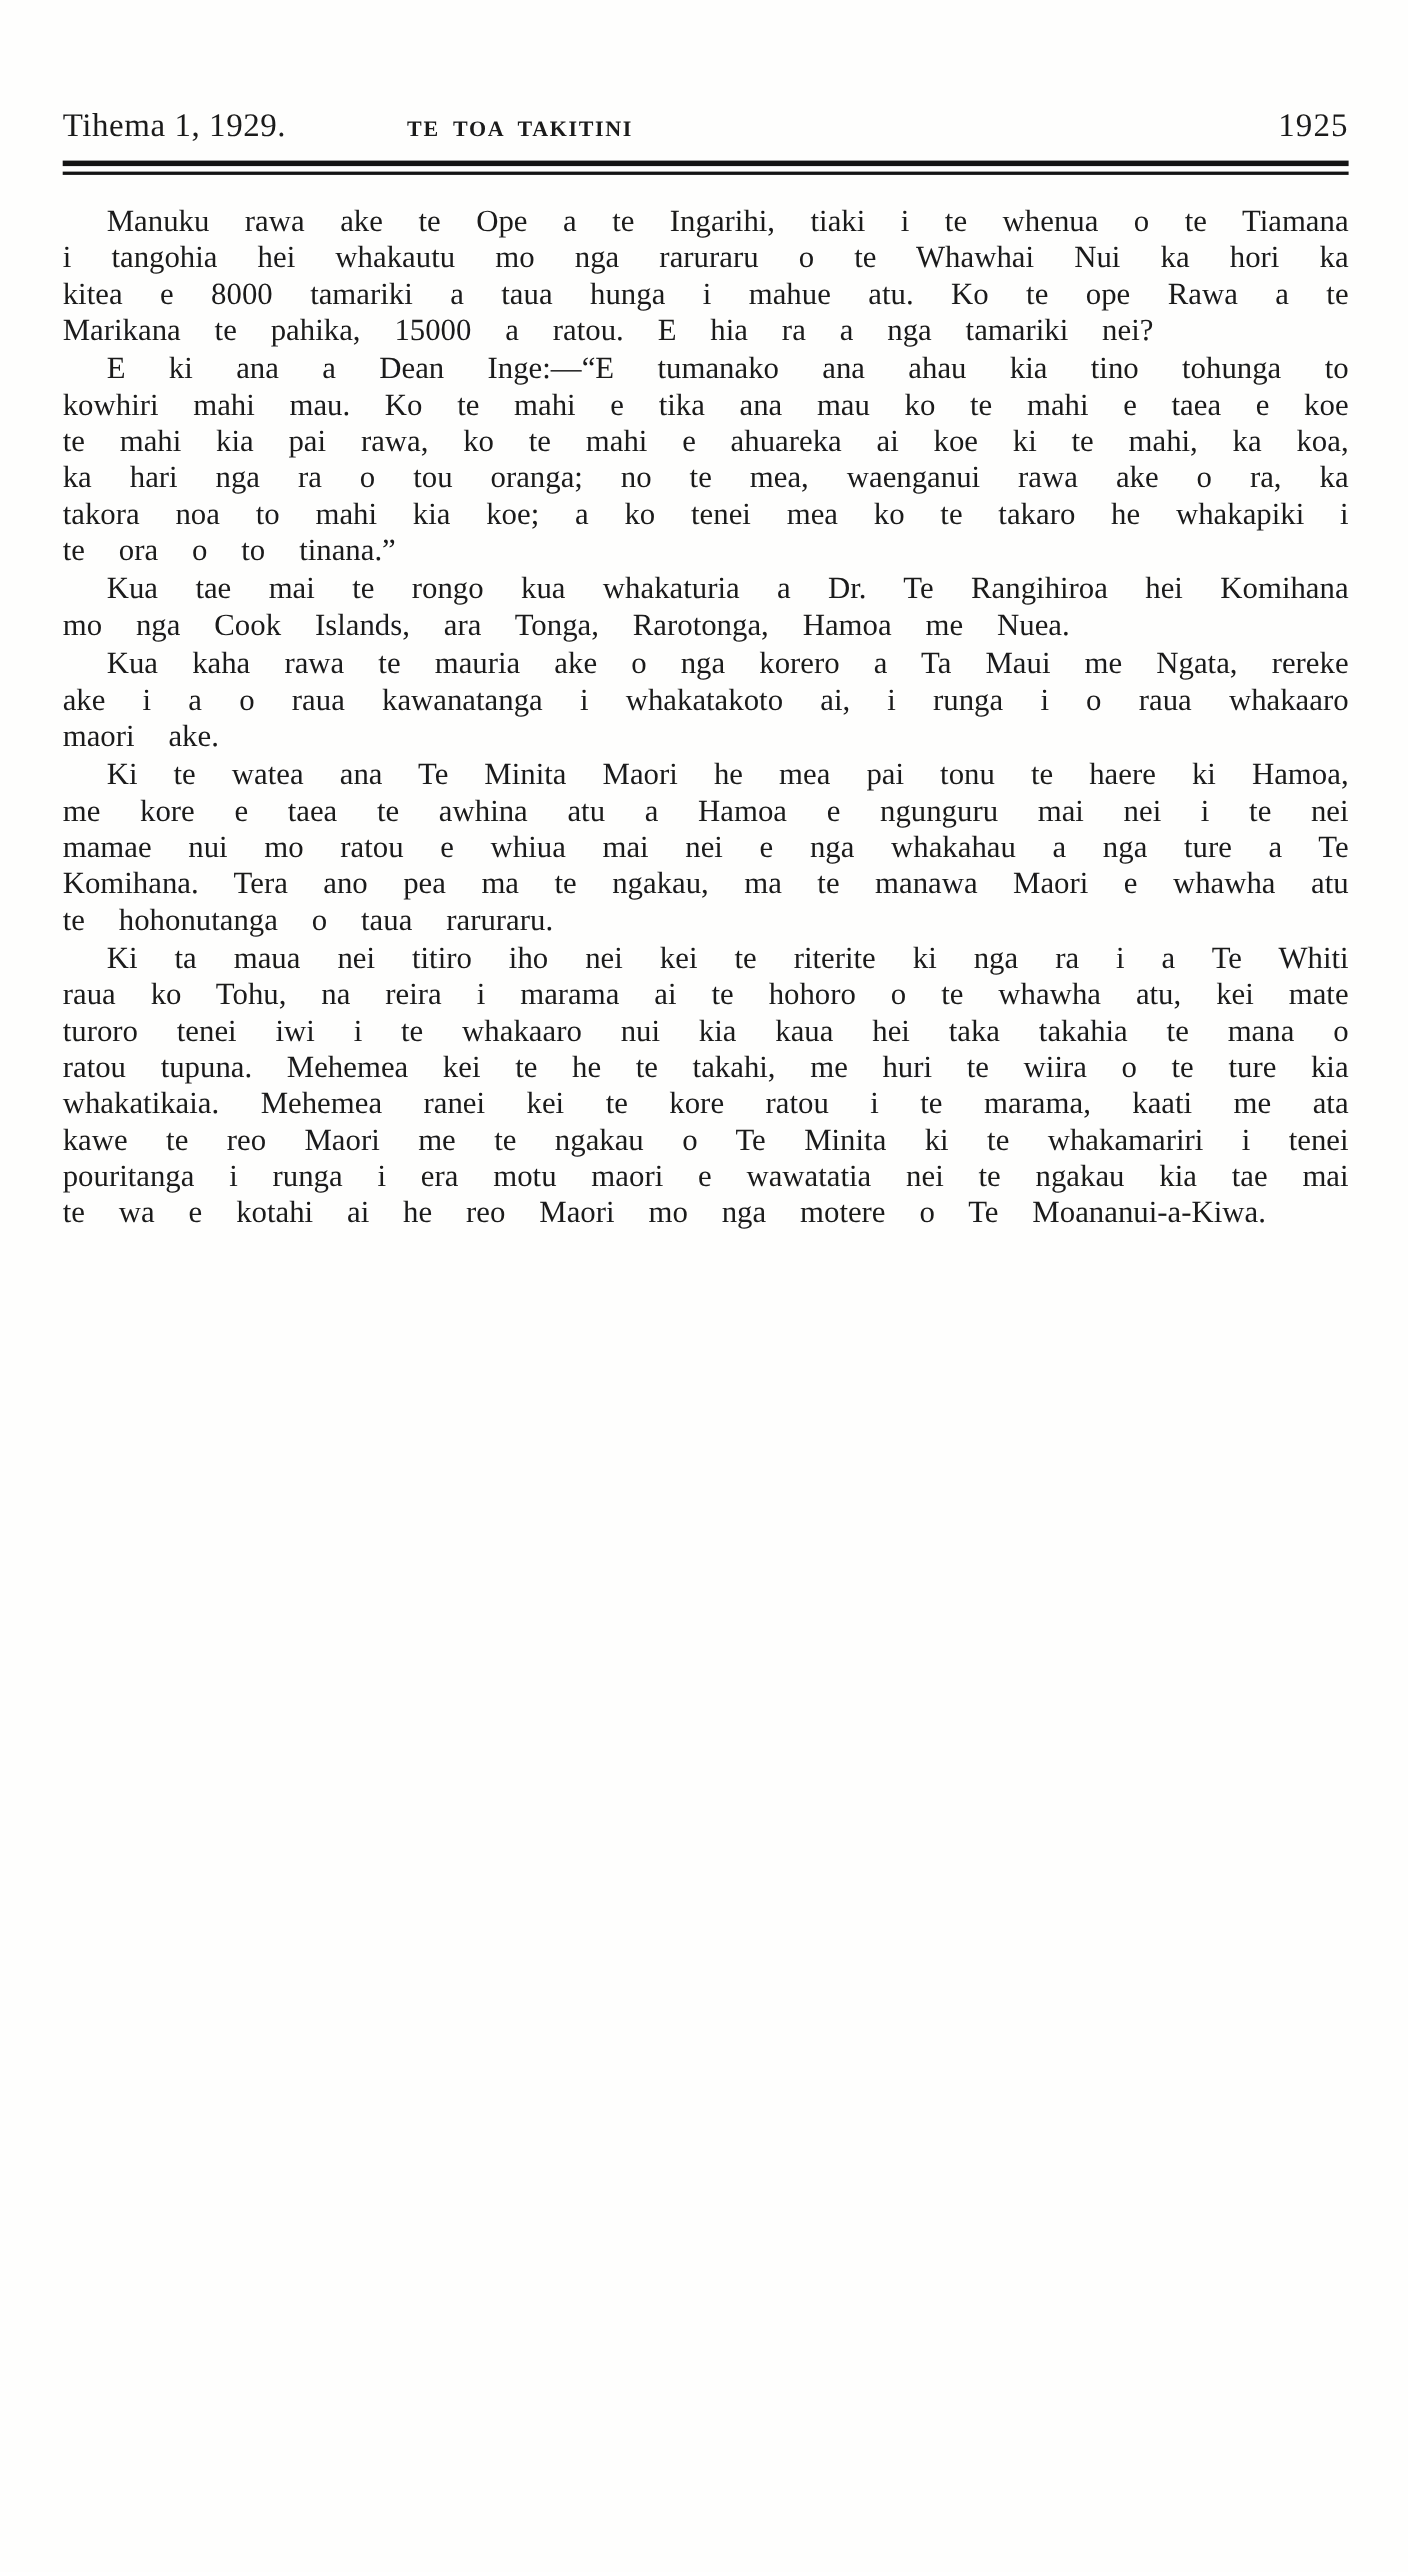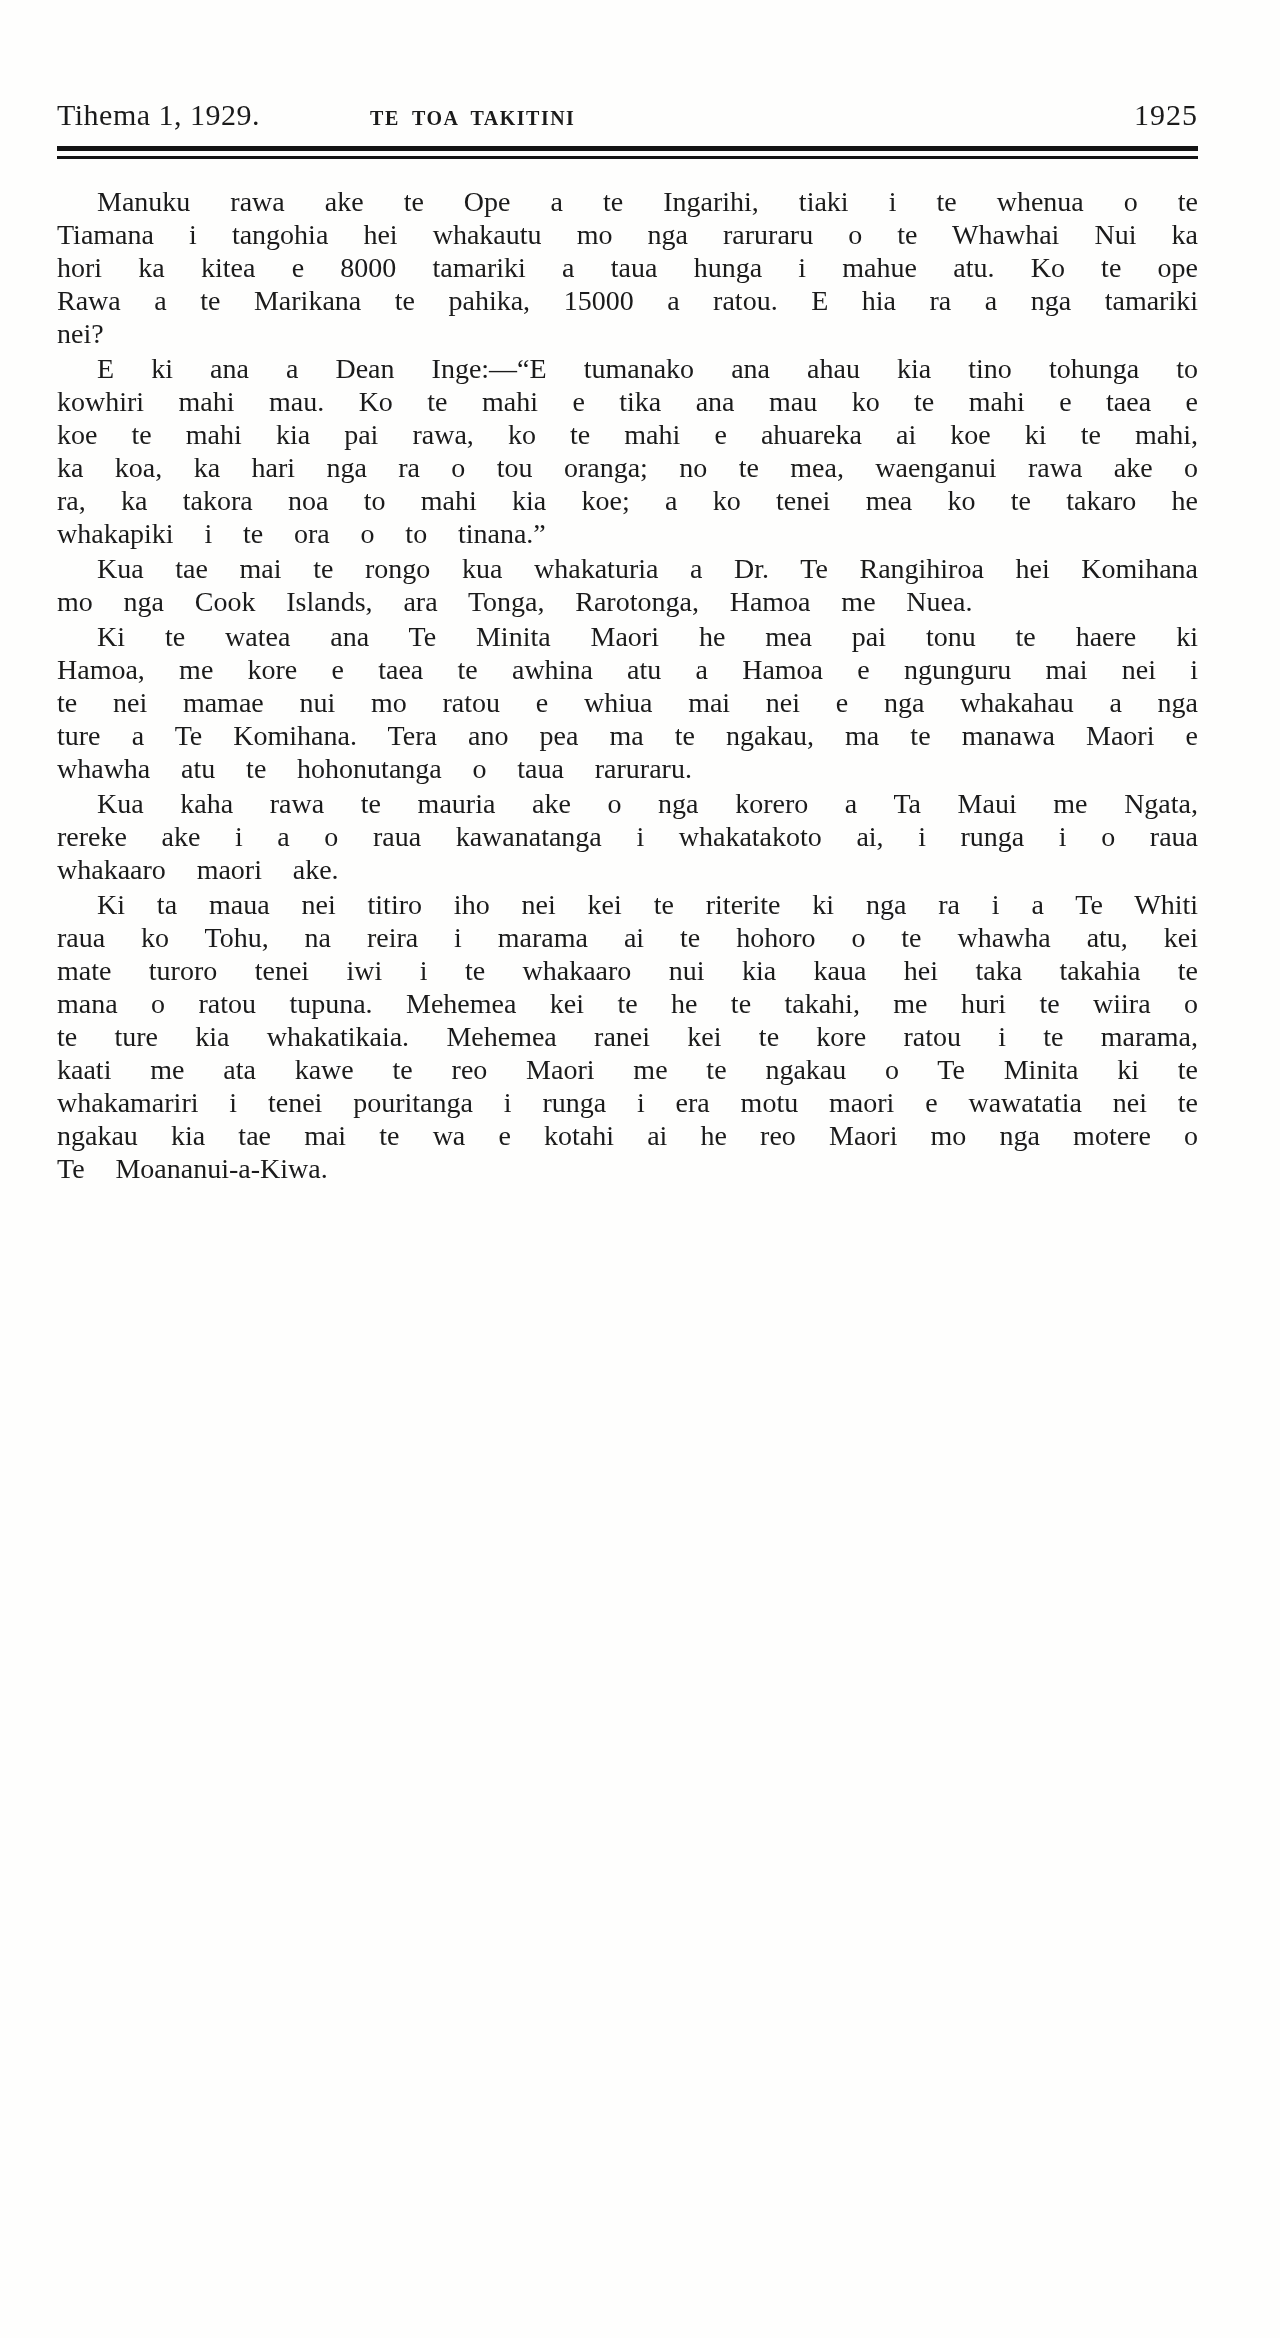--- a/index.html
+++ b/index.html
@@ -9,21 +9,21 @@
   }
   .page {
     position: relative;
     width: 1280px;
     height: 2338px;
     margin: 0 auto;
     box-sizing: border-box;
     background: #fefefd;
     color: #1b1b1b;
     font-family: "Liberation Serif", "DejaVu Serif", serif;
-    padding: 98px 82px 0 57px;
+    padding: 98px 54px 0 57px;
     overflow: hidden;
   }
   .masthead {
     display: flex;
     align-items: baseline;
     font-size: 30px;
     white-space: nowrap;
   }
   .masthead .date {
     letter-spacing: 0.5px;
@@ -67,18 +67,18 @@
     <span class="title">TE TOA TAKITINI</span>
     <span class="pagenum">1925</span>
   </header>
 
   <div class="double-rule"></div>
 
   <main class="body-text">
     <p>Manuku rawa ake te Ope a te Ingarihi, tiaki i te whenua o te Tiamana i tangohia hei whakautu mo nga raruraru o te Whawhai Nui ka hori ka kitea e 8000 tamariki a taua hunga i mahue atu. Ko te ope Rawa a te Marikana te pahika, 15000 a ratou. E hia ra a nga tamariki nei?</p>
     <p>E ki ana a Dean Inge:—“E tumanako ana ahau kia tino tohunga to kowhiri mahi mau. Ko te mahi e tika ana mau ko te mahi e taea e koe te mahi kia pai rawa, ko te mahi e ahuareka ai koe ki te mahi, ka koa, ka hari nga ra o tou oranga; no te mea, waenganui rawa ake o ra, ka takora noa to mahi kia koe; a ko tenei mea ko te takaro he whakapiki i te ora o to tinana.”</p>
     <p>Kua tae mai te rongo kua whakaturia a Dr. Te Rangihiroa hei Komihana mo nga Cook Islands, ara Tonga, Rarotonga, Hamoa me Nuea.</p>
+    <p>Kua kaha rawa te mauria ake o nga korero a Ta Maui me Ngata, rereke ake i a o raua kawanatanga i whakatakoto ai, i runga i o raua whakaaro maori ake.</p>
     <p>Ki te watea ana Te Minita Maori he mea pai tonu te haere ki Hamoa, me kore e taea te awhina atu a Hamoa e ngunguru mai nei i te nei mamae nui mo ratou e whiua mai nei e nga whakahau a nga ture a Te Komihana. Tera ano pea ma te ngakau, ma te manawa Maori e whawha atu te hohonutanga o taua raruraru.</p>
-    <p>Kua kaha rawa te mauria ake o nga korero a Ta Maui me Ngata, rereke ake i a o raua kawanatanga i whakatakoto ai, i runga i o raua whakaaro maori ake.</p>
     <p>Ki ta maua nei titiro iho nei kei te riterite ki nga ra i a Te Whiti raua ko Tohu, na reira i marama ai te hohoro o te whawha atu, kei mate turoro tenei iwi i te whakaaro nui kia kaua hei taka takahia te mana o ratou tupuna. Mehemea kei te he te takahi, me huri te wiira o te ture kia whakatikaia. Mehemea ranei kei te kore ratou i te marama, kaati me ata kawe te reo Maori me te ngakau o Te Minita ki te whakamariri i tenei pouritanga i runga i era motu maori e wawatatia nei te ngakau kia tae mai te wa e kotahi ai he reo Maori mo nga motere o Te Moananui-a-Kiwa.</p>
   </main>
 
 </div>
 
 </body></html>

